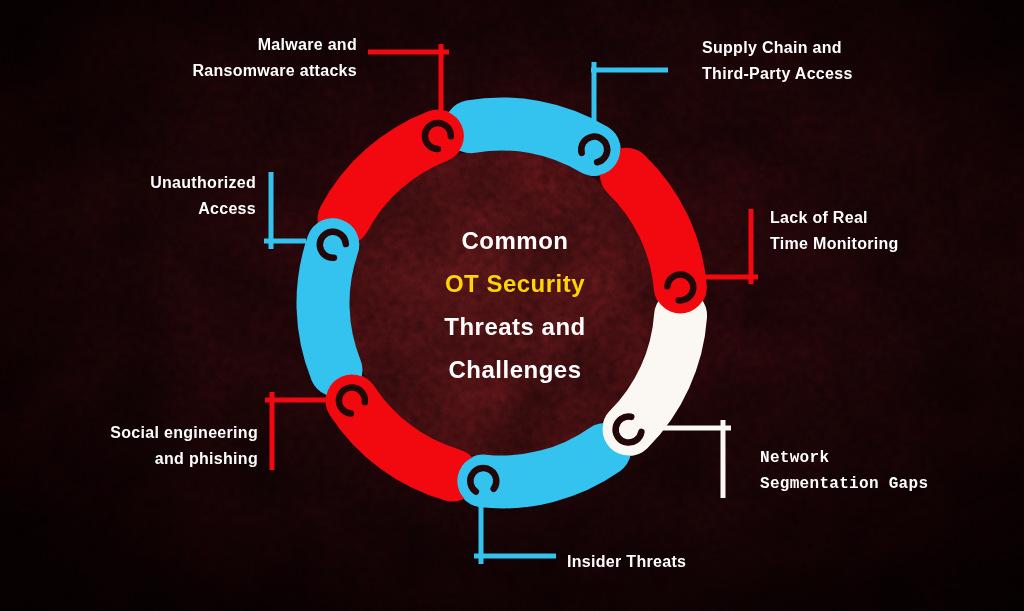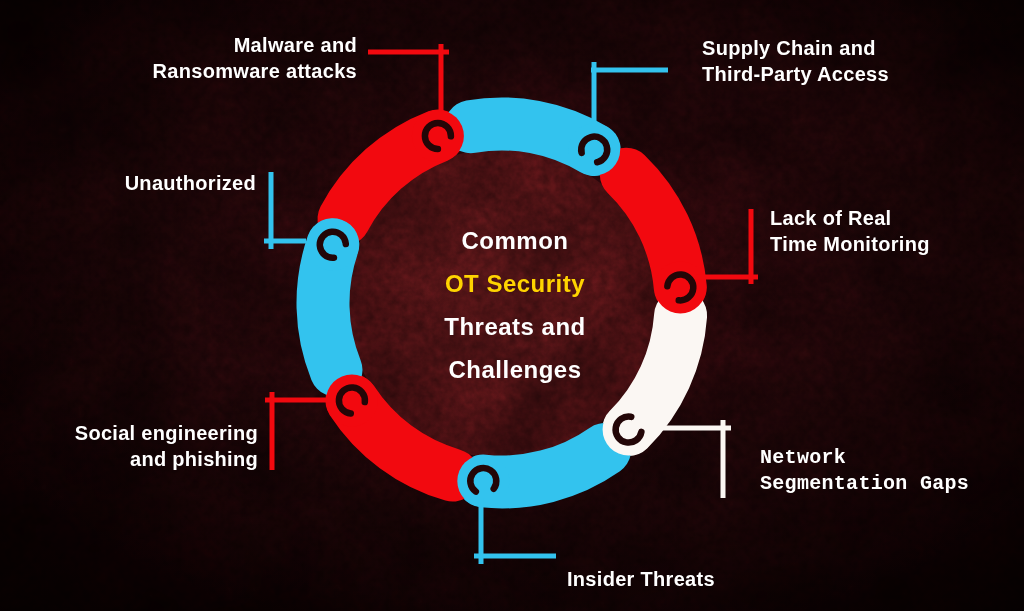--- a/index.html
+++ b/index.html
@@ -5,21 +5,21 @@
   html,body{margin:0;padding:0;background:#0c0203;}
   .stage{
     position:relative;width:1024px;height:611px;overflow:hidden;
     background:#190405;
     font-family:"Liberation Sans","DejaVu Sans",sans-serif;
   }
   .stage svg.layer{position:absolute;left:0;top:0;width:1024px;height:611px;}
   .callout{
     position:absolute;
     color:var(--label_text);
-    font-size:20px;font-weight:700;line-height:26px;letter-spacing:.3px;
+    font-size:16px;font-weight:700;line-height:26px;letter-spacing:.3px;
     white-space:nowrap;
   }
   .callout span{display:block;}
   .align-r{text-align:right;}
   .align-l{text-align:left;}
   .center-title{
     position:absolute;left:365px;top:219px;width:300px;
     text-align:center;font-weight:700;font-size:24px;line-height:43px;
     letter-spacing:.5px;color:var(--label_text);
   }
@@ -132,30 +132,31 @@
   <div class="callout align-r" style="right:667px;top:32px;">
     <span>Malware and</span>
     <span>Ransomware attacks</span>
   </div>
   <div class="callout align-l" style="left:702px;top:35px;">
     <span>Supply Chain and</span>
     <span>Third-Party Access</span>
   </div>
   <div class="callout align-r" style="right:768px;top:170px;margin-left:19px;">
     <span>Unauthorized</span>
+    <span>Access</span>
   </div>
   <div class="callout align-l" style="left:770px;top:205px;">
     <span>Lack of Real</span>
     <span>Time Monitoring</span>
   </div>
   <div class="callout align-r" style="right:766px;top:420px;">
     <span>Social engineering</span>
     <span>and phishing</span>
   </div>
   <div class="callout align-l" style="left:760px;top:445px;font-family:Liberation Mono, monospace;">
     <span>Network</span>
     <span>Segmentation Gaps</span>
   </div>
-  <div class="callout align-l" style="left:567px;top:566px;">
+  <div class="callout align-l" style="left:567px;top:549px;">
     <span>Insider Threats</span>
   </div>
 
 </div>
 
 </body></html>

